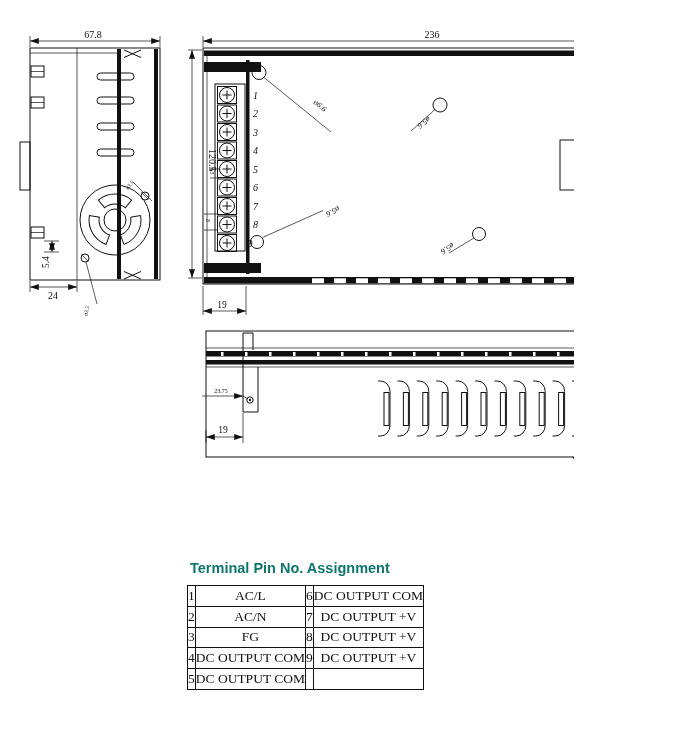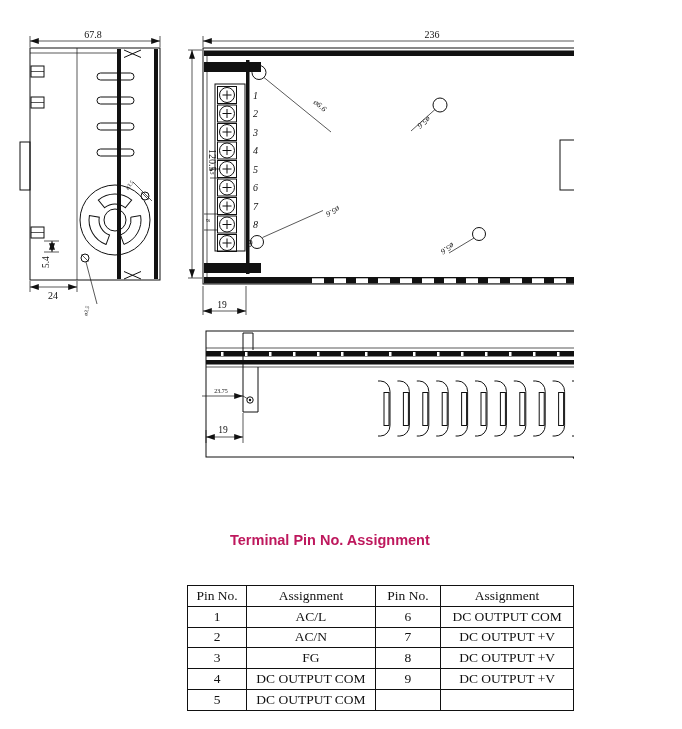--- a/index.html
+++ b/index.html
@@ -11,22 +11,22 @@
   .thin{stroke:#111;stroke-width:.7;fill:none;}
   .thick{fill:#111;stroke:none;}
   .dim{stroke:#111;stroke-width:.7;fill:none;}
   text{fill:#111;font-family:"Liberation Serif", serif;}
   .dimtxt{font-size:10px;}
   .dimtxt-s{font-size:9.5px;}
   .holetxt{font-size:8px;font-style:italic;}
   .tinytxt{font-size:6px;}
   .microtxt{font-size:5.5px;font-style:italic;}
   .pinnum{font-size:10px;font-style:italic;}
-  #tbl-title{position:absolute;left:190px;top:532px;font-family:"Liberation Sans",sans-serif;
-             font-weight:bold;font-size:14.5px;color:#be185d;margin-left:40px;}
+  #tbl-title{position:absolute;left:190px;top:560px;font-family:"Liberation Sans",sans-serif;
+             font-weight:bold;font-size:14.5px;color:#0f766e;}
   #pin-table{position:absolute;left:187px;top:585px;border-collapse:collapse;table-layout:fixed;
              font-size:13.5px;color:#111;}
   #pin-table td{border:1.4px solid #111;text-align:center;height:19.8px;padding:0;
                 overflow:hidden;white-space:nowrap;}
   .c0{width:74px}.c1{width:145px}.c2{width:86px}.c3{width:153px}
 </style>
 </head>
 <body>
 
 <div id="stage">
@@ -334,26 +334,20 @@
     <line class="dim" x1="206" y1="430" x2="206" y2="443"></line>
     <line class="dim" x1="206" y1="437" x2="243" y2="437" marker-start="url(#as)" marker-end="url(#ae)"></line>
     <text class="dimtxt-s" x="223" y="433" text-anchor="middle">19</text>
   </g>
 </svg>
 
   <div id="tbl-title">Terminal Pin No. Assignment</div>
   <table id="pin-table">
     <tbody>
       <tr>
-        <td class="c0">Pin No.</td>
-        <td class="c1">Assignment</td>
-        <td class="c2">Pin No.</td>
-        <td class="c3">Assignment</td>
-      </tr>
-      <tr>
         <td>1</td>
         <td>AC/L</td>
         <td>6</td>
         <td>DC OUTPUT COM</td>
       </tr>
       <tr>
         <td>2</td>
         <td>AC/N</td>
         <td>7</td>
         <td>DC OUTPUT +V</td>

